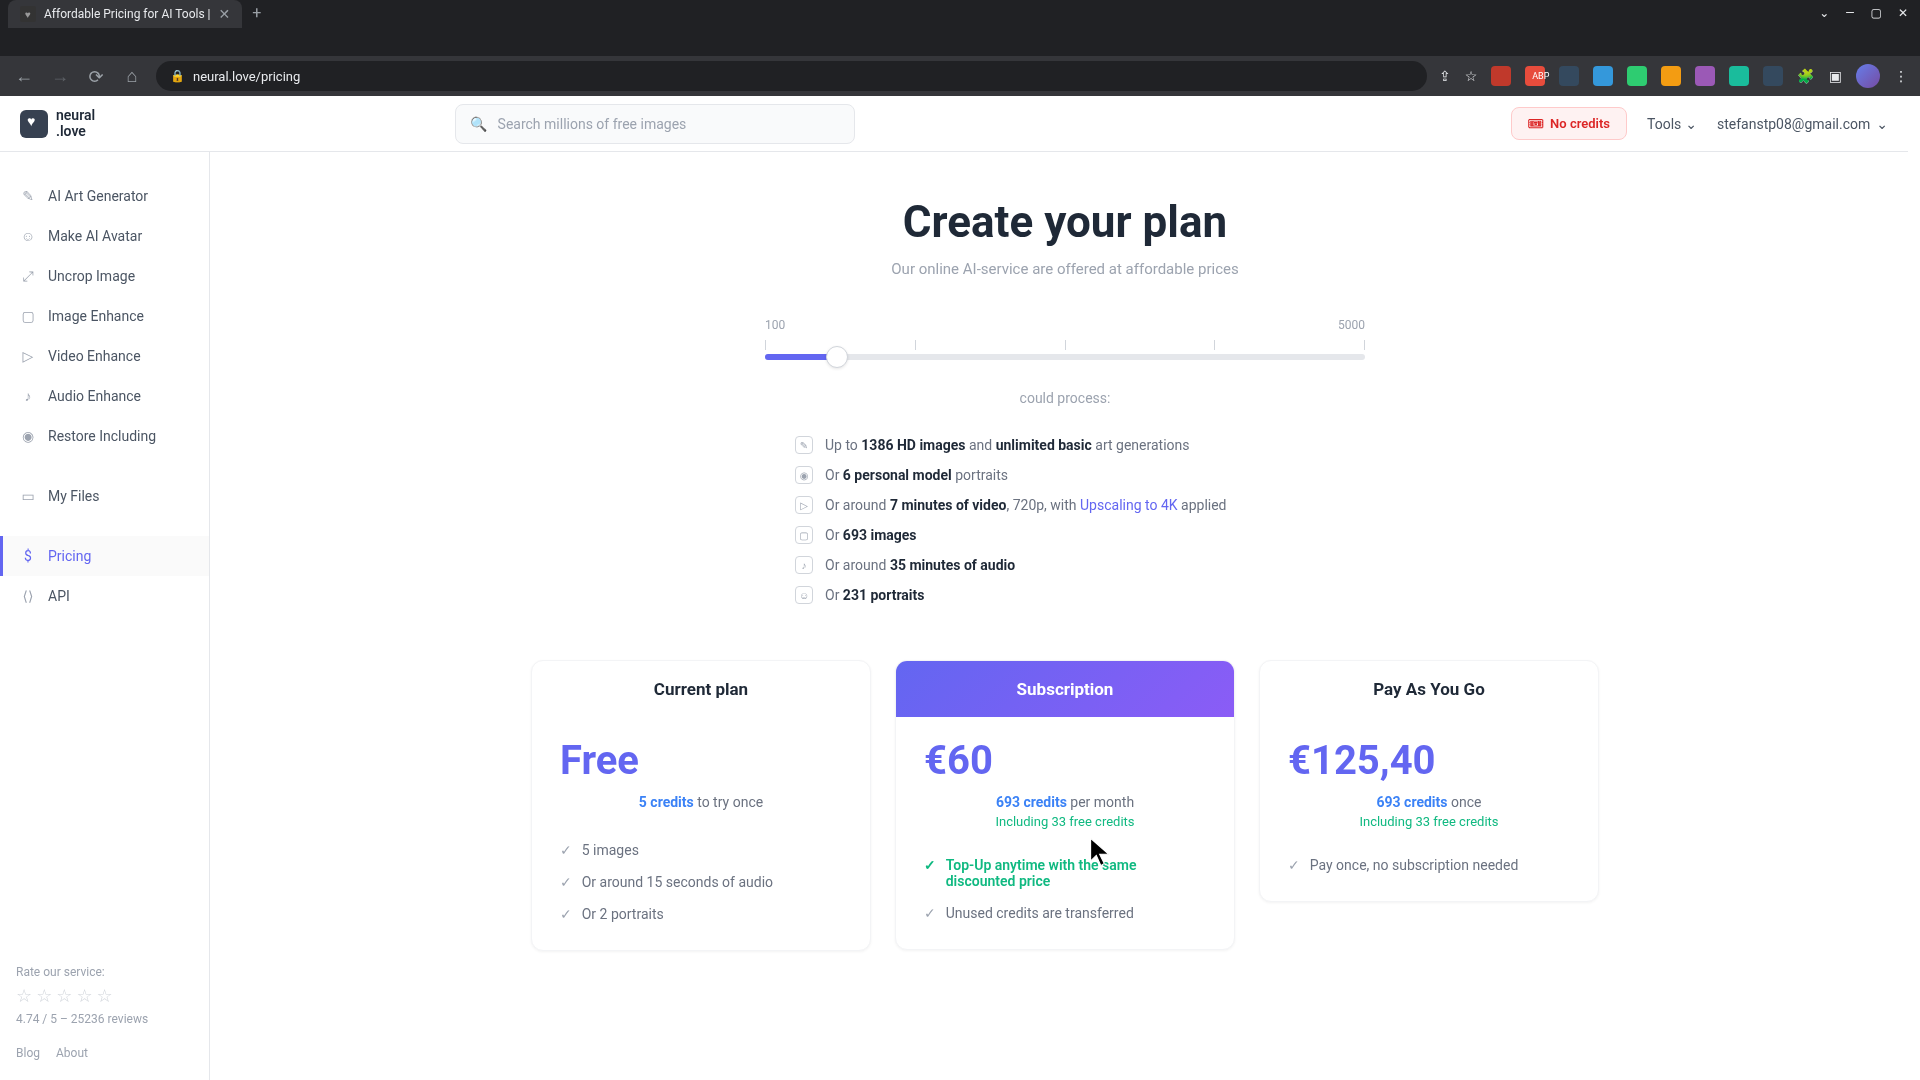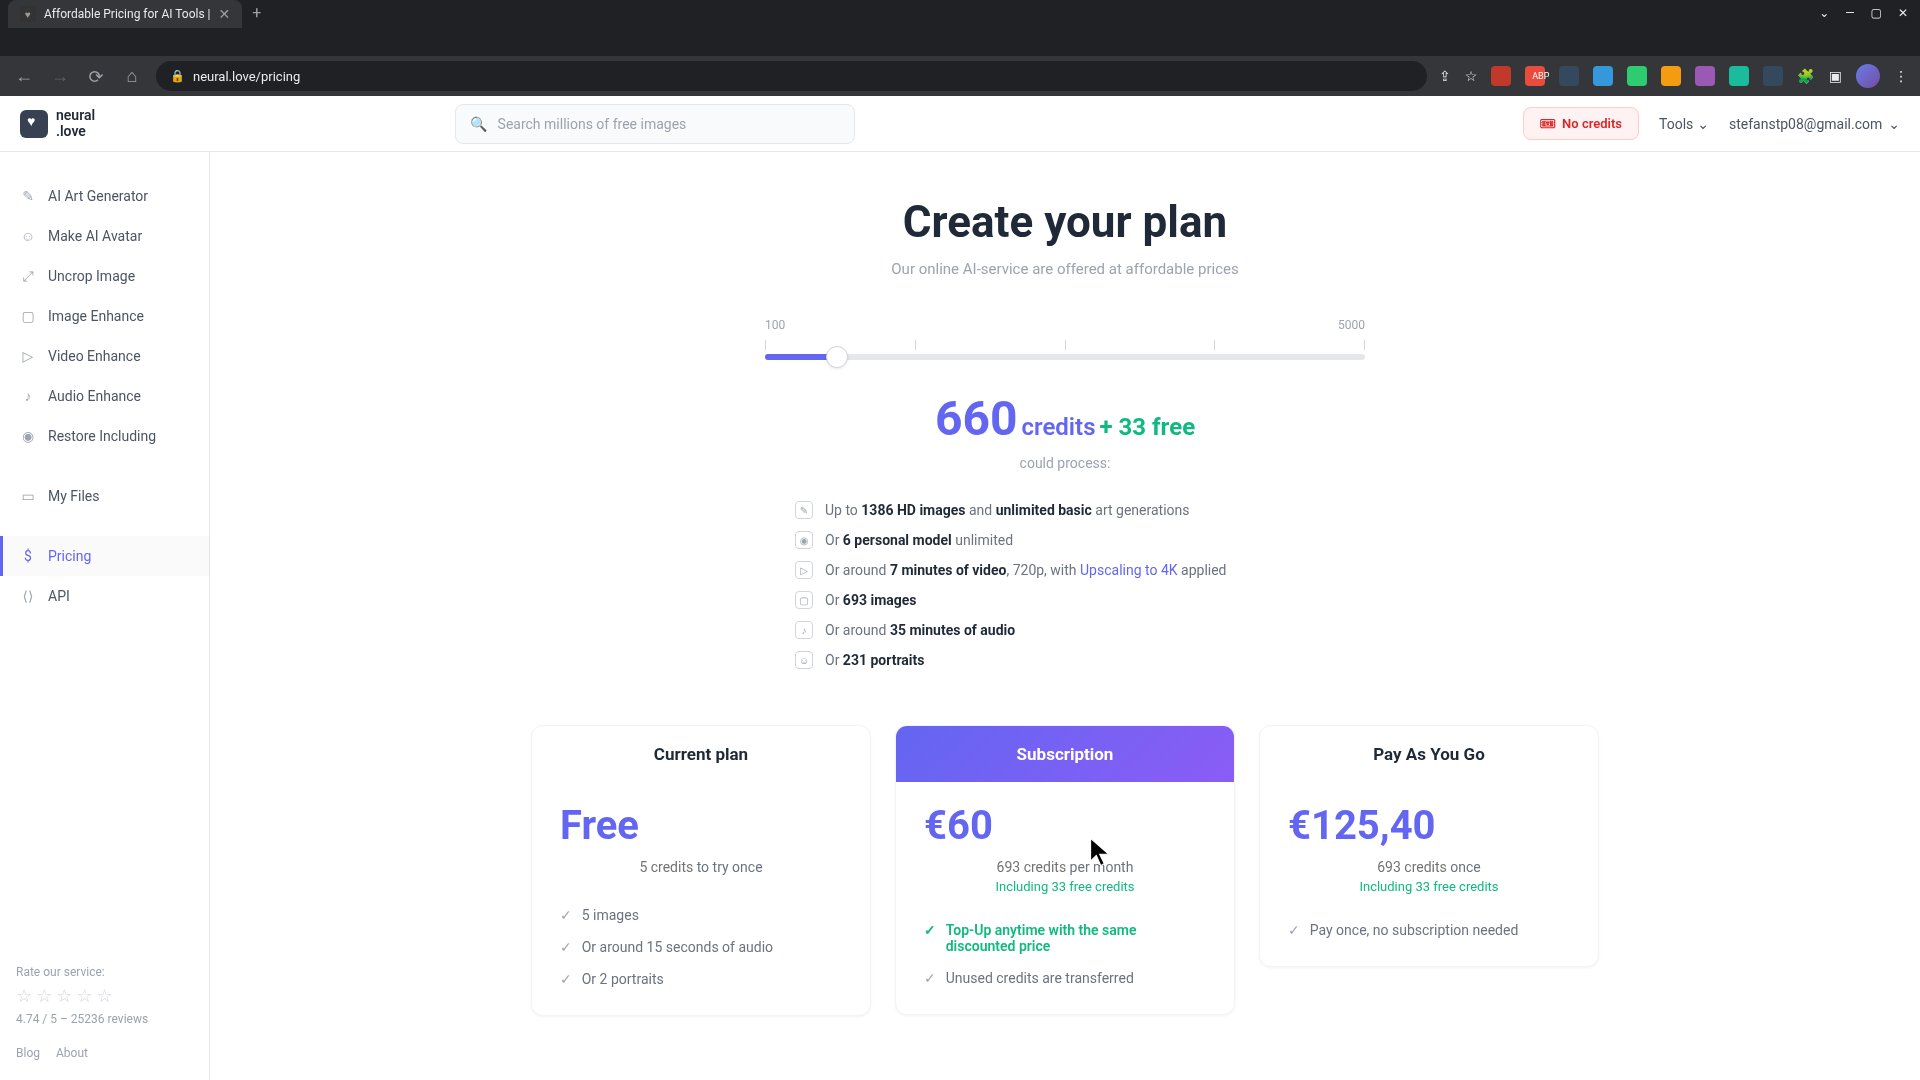--- a/index.html
+++ b/index.html
@@ -24,21 +24,21 @@
 .ext-icon.e2 { background: #e74c3c; font-size:9px; color:#fff; display:flex; align-items:center; justify-content:center;padding-left:11px; }
 .ext-icon.e3 { background: #3498db; }
 .ext-icon.e4 { background: #2ecc71; }
 .ext-icon.e5 { background: #f39c12; }
 .ext-icon.e6 { background: #9b59b6; }
 .ext-icon.e7 { background: #1abc9c; }
 .ext-icon.e8 { background: #34495e; }
 .avatar { width: 24px; height: 24px; border-radius: 50%; background: linear-gradient(135deg, #667eea, #764ba2); }
 
 .page { display: flex; height: calc(1080px - 96px); }
-.header { height: 56px; border-bottom: 1px solid #e5e7eb; display: flex; align-items: center; padding: 0 20px; gap: 20px; position: absolute; top: 96px; left: 0; right: 0; background: #fff; z-index: 10; }
+.header { height: 56px; border-bottom: 1px solid #e5e7eb; display: flex; align-items: center; padding: 0 20px; gap: 20px; position: absolute; top: 96px; left: 0; right: 12px; background: #fff; z-index: 10; }
 .logo { display: flex; align-items: center; gap: 8px; font-weight: 600; color: #1f2937; font-size: 14px; line-height: 1.1; }
 .logo-icon { width: 28px; height: 28px; background: #374151; border-radius: 6px; position: relative; }
 .logo-icon::after { content: '♥'; position: absolute; color: #fff; font-size: 14px; top: 4px; left: 7px; }
 .search-box { flex: 1; max-width: 400px; margin-left: 340px; background: #f9fafb; border: 1px solid #e5e7eb; border-radius: 8px; height: 40px; display: flex; align-items: center; padding: 0 14px; gap: 10px; color: #9ca3af; font-size: 14px; }
 .header-right { margin-left: auto; display: flex; align-items: center; gap: 20px; }
 .no-credits { background: #fef2f2; border: 1px solid #fecaca; color: #dc2626; padding: 8px 16px; border-radius: 8px; font-size: 13px; font-weight: 600; display: flex; align-items: center; gap: 6px; }
 .tools-link { color: #4b5563; font-size: 14px; display: flex; gap: 4px; cursor: pointer; }
 .user-email { color: #4b5563; font-size: 14px; display: flex; align-items: center; gap: 6px; cursor: pointer; }
 
 .sidebar { width: 210px; border-right: 1px solid #e5e7eb; padding-top: 80px; background: #fff; }
@@ -79,21 +79,21 @@
 .process-item strong { color: #1f2937; font-weight: 700; }
 .upscale-link { color: #6366f1; }
 
 .plans { display: flex; gap: 24px; justify-content: center; align-items: flex-start; }
 .plan-card { width: 340px; background: #fff; border: 1px solid #f3f4f6; border-radius: 12px; box-shadow: 0 1px 3px rgba(0,0,0,0.05); overflow: hidden; }
 .plan-header { padding: 18px; text-align: center; font-size: 17px; font-weight: 700; color: #1f2937; }
 .plan-header.highlight { background: linear-gradient(135deg, #6366f1, #8b5cf6); color: #fff; }
 .plan-body { padding: 20px 28px; }
 .plan-price { text-align: left; font-size: 40px; font-weight: 700; color: #6366f1; margin-bottom: 10px; }
 .plan-credits { text-align: center; font-size: 14px; color: #6b7280; margin-bottom: 4px; }
-.plan-credits strong { color: #737373; font-weight: 400; }
+.plan-credits strong { color: #3b82f6; font-weight: 700; }
 .plan-including { text-align: center; font-size: 13px; color: #10b981; margin-bottom: 20px; }
 .plan-features { list-style: none; }
 .plan-feature { display: flex; gap: 10px; padding: 8px 0; font-size: 14px; color: #6b7280; align-items: flex-start; }
 .plan-feature.highlight { color: #10b981; font-weight: 600; }
 .check-icon { color: #9ca3af; flex-shrink: 0; }
 .plan-feature.highlight .check-icon { color: #10b981; }
 
 .cursor { position: absolute; top: 836px; left: 1088px; z-index: 100; pointer-events: none; }
 .cursor svg { width: 28px; height: 32px; }
 </style>
@@ -247,35 +247,30 @@
           <span class="slider-tick"></span>
           <span class="slider-tick"></span>
           <span class="slider-tick"></span>
       </div>
       <div class="slider-track">
         <div class="slider-fill"></div>
         <div class="slider-thumb"></div>
       </div>
     </div>
 
-    <div class="credits-display">
-      <span class="credits-num">660</span>
-      <span class="credits-label">credits</span>
-      <span class="credits-free">+ 33 free</span>
-    </div>
     <p class="could-process">could process:</p>
 
     <div class="process-list">
       <div class="process-item">
           <span class="process-icon">✎</span>
           <span><span>Up to </span><strong>1386 HD images</strong><span> and </span><strong>unlimited basic</strong><span> art generations</span></span>
         </div>
       <div class="process-item">
           <span class="process-icon">◉</span>
-          <span><span>Or </span><strong>6 personal model</strong><span> unlimited</span></span>
+          <span><span>Or </span><strong>6 personal model</strong><span> portraits</span></span>
         </div>
       <div class="process-item">
           <span class="process-icon">▷</span>
           <span><span>Or around </span><strong>7 minutes of video</strong><span>, 720p, with </span><span class="upscale-link">Upscaling to 4K</span><span> applied</span></span>
         </div>
       <div class="process-item">
           <span class="process-icon">▢</span>
           <span><span>Or </span><strong>693 images</strong></span>
         </div>
       <div class="process-item">

